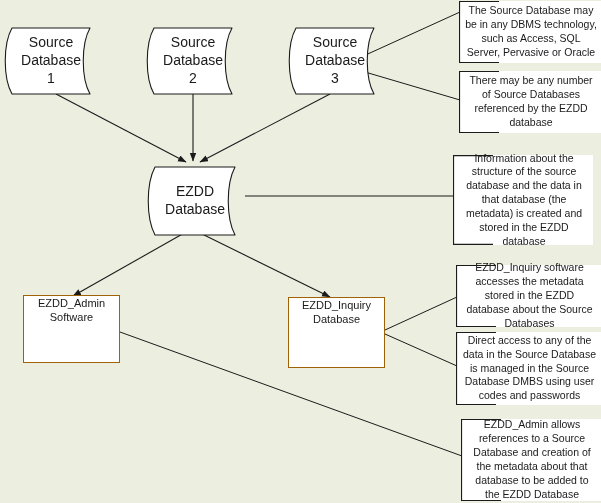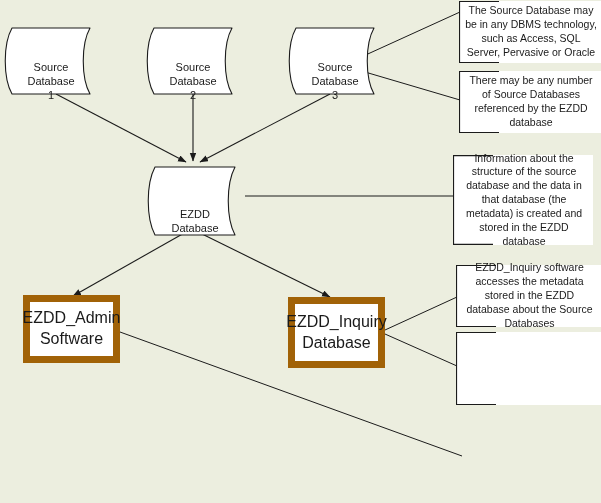--- a/index.html
+++ b/index.html
@@ -38,38 +38,37 @@
   .db-label {
     position: absolute;
     left: 0;
     top: 0;
     width: 100%;
     height: 100%;
     display: flex;
     flex-direction: column;
     align-items: center;
     justify-content: center;
-    font-size: 11px;
+    font-size: 14px;
     color: #1a1a1a;
     line-height: 1.28;
     text-align: center;
     white-space: pre-line;
-    margin-top: 20px;
   }
 
   
   .box-node {
     position: absolute;
     background: #ffffff;
-    border: 7px solid #a16207;
+    border: 1px solid #a16207;
     display: flex;
     flex-direction: column;
     align-items: center;
-    justify-content: center;
-    font-size: 16px;
+    justify-content: flex-start;
+    font-size: 11px;
     color: #1a1a1a;
     line-height: 1.3;
     text-align: center;
     white-space: pre-line;
     box-sizing: border-box;
   }
 
   
   .note {
     position: absolute;
@@ -203,16 +202,23 @@
     <svg class="note-bracket" viewBox="0 0 145 62" preserveAspectRatio="none">
       <path d="M40,0.5 L0.5,0.5 L0.5,61.5 L40,61.5" fill="none" stroke="#1b1b1b" stroke-width="1.2"></path>
     </svg>
     <span class="note-text">EZDD_Inquiry software accesses the metadata stored in the EZDD database about the Source Databases</span>
   </div>
 
   <div class="note" style="left:456px; top:332px; width:145px; height:73px;">
     <svg class="note-bracket" viewBox="0 0 145 73" preserveAspectRatio="none">
       <path d="M40,0.5 L0.5,0.5 L0.5,72.5 L40,72.5" fill="none" stroke="#1b1b1b" stroke-width="1.2"></path>
     </svg>
-  </div>
-
+    <span class="note-text">Direct access to any of the data in the Source Database is managed in the Source Database DMBS using user codes and passwords</span>
+  </div>
+
+  <div class="note" style="left:461px; top:419px; width:140px; height:82px;">
+    <svg class="note-bracket" viewBox="0 0 140 82" preserveAspectRatio="none">
+      <path d="M40,0.5 L0.5,0.5 L0.5,81.5 L40,81.5" fill="none" stroke="#1b1b1b" stroke-width="1.2"></path>
+    </svg>
+    <span class="note-text">EZDD_Admin allows references to a Source Database and creation of the metadata about that database to be added to the EZDD Database</span>
+  </div>
 
 </div>
 
 </body></html>

